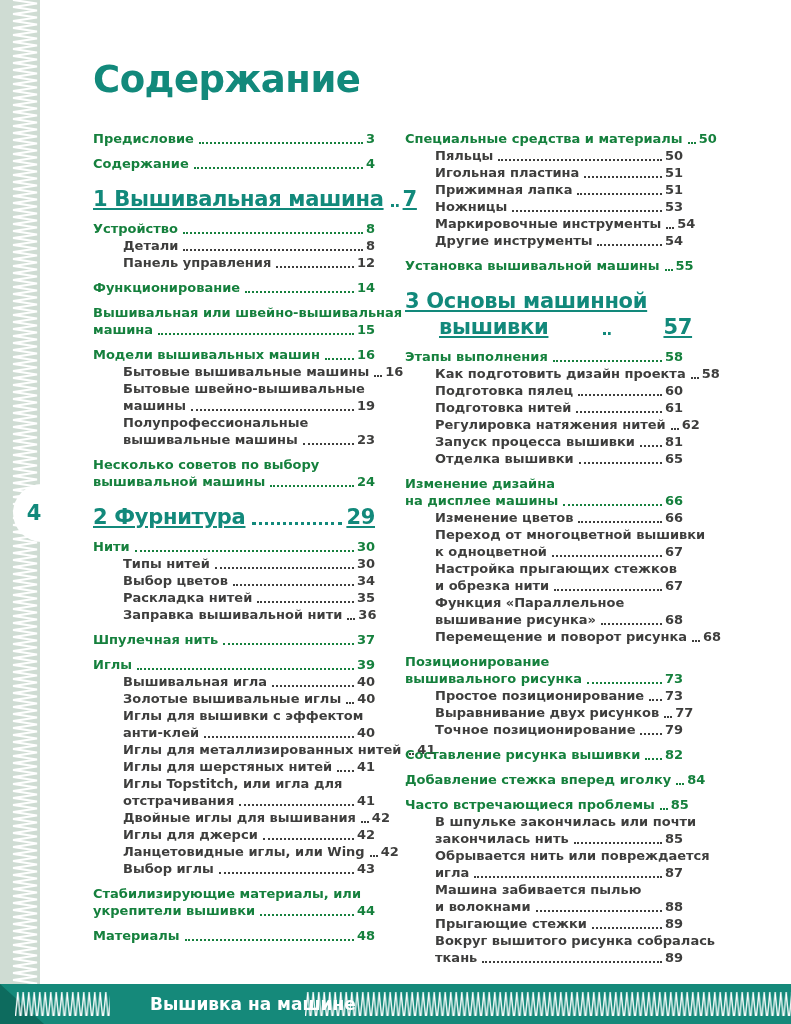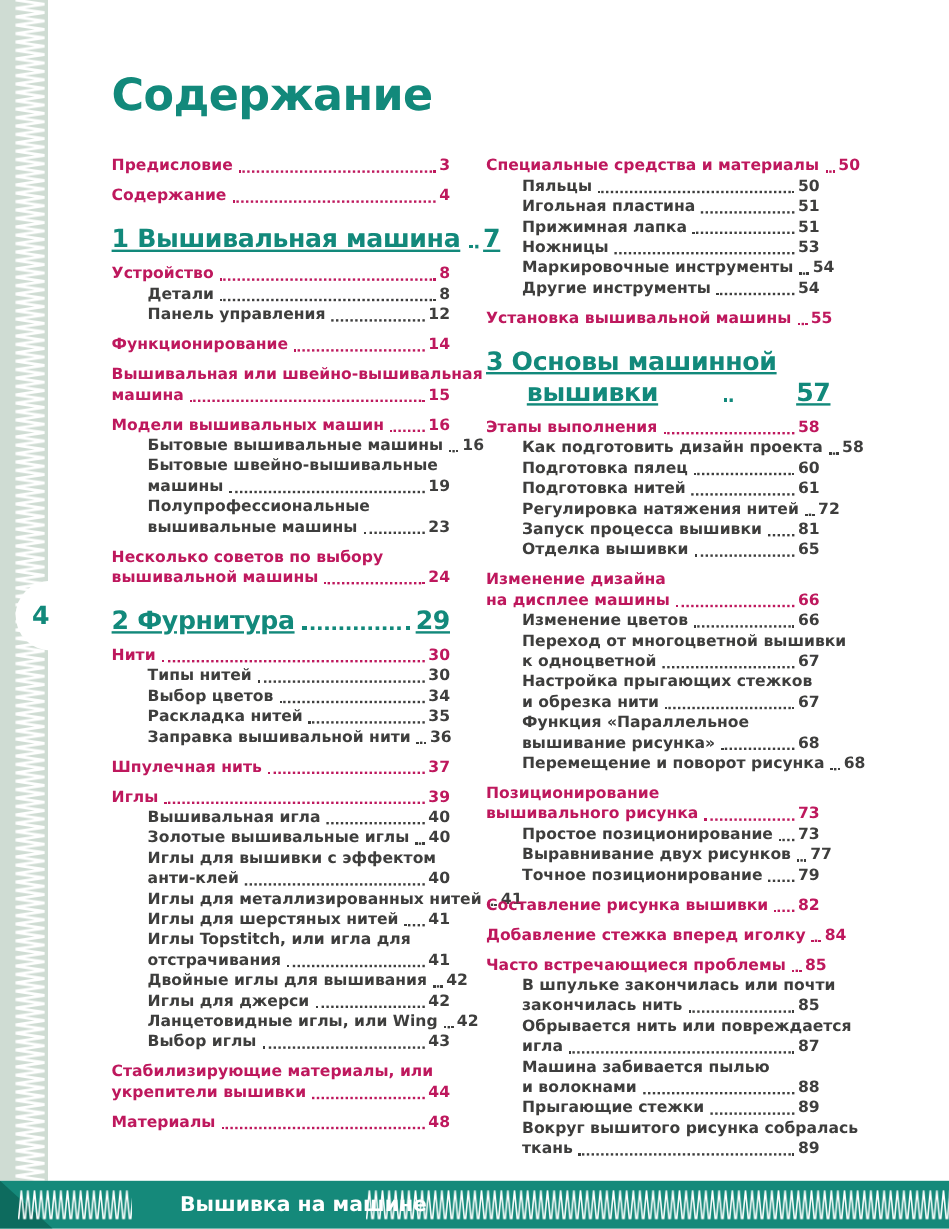--- a/index.html
+++ b/index.html
@@ -30,21 +30,21 @@
   
   .entry{font-size:13px;line-height:17px;color:#3e3e3d;}
   .entry .pre{white-space:nowrap;}
   .entry .row{display:flex;align-items:baseline;white-space:nowrap;}
   .entry .row .t{flex:0 1 auto;}
   .entry .row .leader{
     flex:1 1 8px;min-width:8px;border-bottom:2px dotted currentColor;
     align-self:flex-end;margin:0 3px 3px 5px;
   }
   .entry .row .pg{flex:0 0 auto;}
-  .entry.section{color:#be185d;font-weight:bold;margin-top:8px;}
+  .entry.section{color:#15803d;font-weight:bold;margin-top:8px;}
   .entry.sub{padding-left:30px;margin-top:0;font-weight:bold;}
   .entry.part{
     color:#12897b;font-weight:bold;font-size:21px;line-height:26px;
     margin-top:14px;margin-bottom:6px;letter-spacing:-0.3px;text-decoration:underline;
   }
   .entry.part .row .leader{border-bottom-width:3px;margin:0 4px 5px 7px;}
   .entry .row.indent{margin-left:34px;gap:48px;}
   
   .footer{position:absolute;left:0;top:984px;width:791px;height:40px;background:#15897a;z-index:2;}
   .footer .corner{
@@ -410,21 +410,21 @@
           <div class="row">
             <span class="t">Подготовка нитей</span>
             <span class="leader"></span>
             <span class="pg">61</span>
           </div>
         </div>
         <div class="entry sub">
           <div class="row">
             <span class="t">Регулировка натяжения нитей</span>
             <span class="leader"></span>
-            <span class="pg">72</span>
+            <span class="pg">62</span>
           </div>
         </div>
         <div class="entry sub">
           <div class="row">
             <span class="t">Запуск процесса вышивки</span>
             <span class="leader"></span>
             <span class="pg">81</span>
           </div>
         </div>
         <div class="entry sub">

